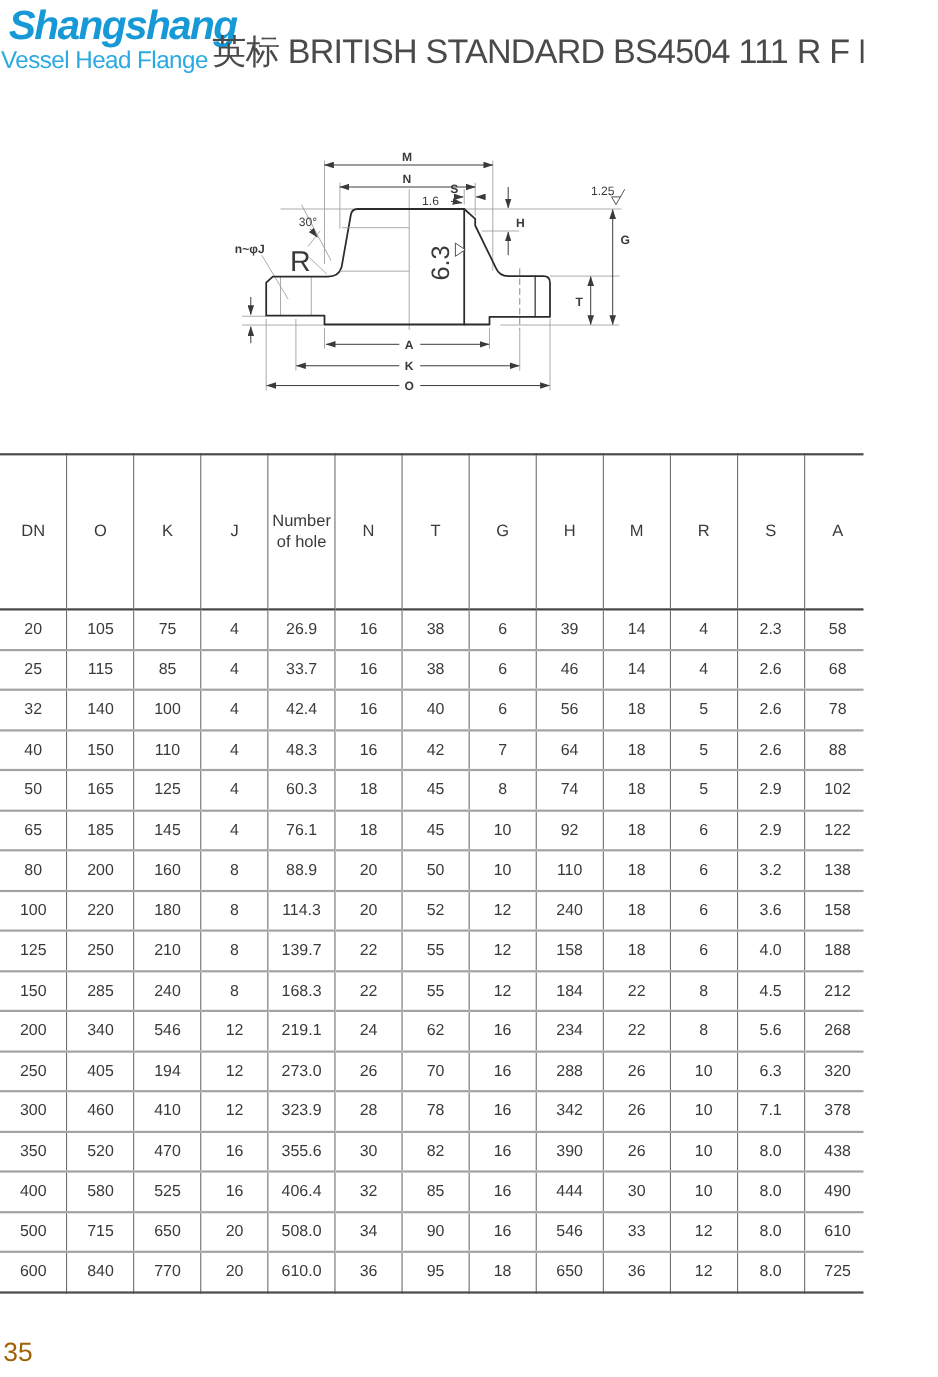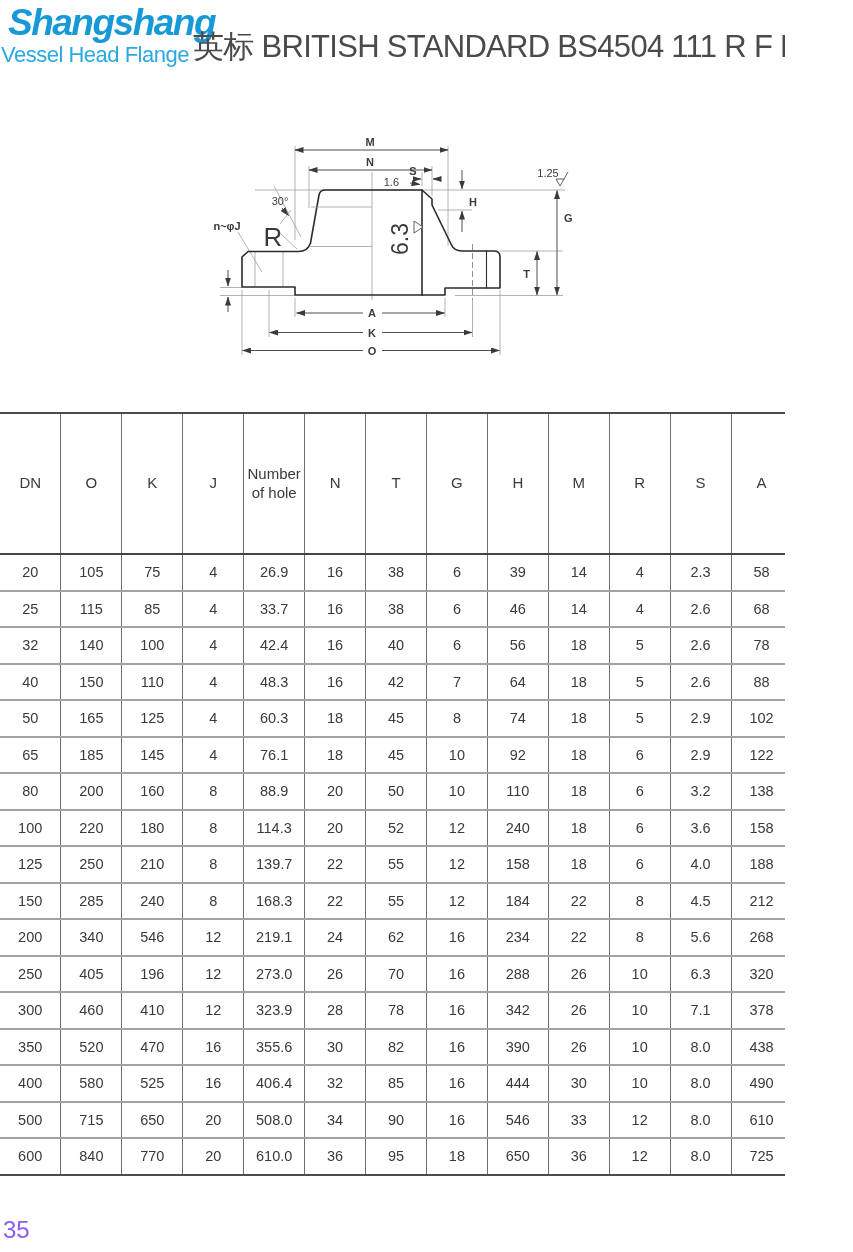--- a/index.html
+++ b/index.html
@@ -23,21 +23,21 @@
                 border-top:2px solid #4b4b4b; border-bottom:2px solid #4b4b4b;margin-top:40px; }
   .spec-table th, .spec-table td { border-left:1px solid #6e6e6e; border-right:1px solid #6e6e6e;
                 text-align:center; vertical-align:middle; color:#3a3a3a; font-weight:normal;
                 padding:0 1px; overflow:hidden; }
   .spec-table th:first-child, .spec-table td:first-child { border-left:none; }
   .spec-table th:last-child, .spec-table td:last-child { border-right:none; }
   .spec-table thead th { height:141px; font-size:15px; border-bottom:2px solid #454545; line-height:1.25; }
   .spec-table tbody td { height:36.5px; font-size:14.5px; border-bottom:2px solid #a2a2a2; }
   .spec-table tbody tr:last-child td { border-bottom:none; }
 
-  .page-number { position:absolute; left:3px; top:1216px; font-size:24px; color:#8b5cf6; }
+  .page-number { position:absolute; left:3px; top:1216px; font-size:24px; color:#a16207; }
 </style>
 </head>
 <body>
 
 <div id="page">
 
   <div class="logo1">Shangshang</div>
   <div class="logo2">Vessel Head Flange</div>
   <div class="title">英标 BRITISH STANDARD BS4504 111 R F PN 16</div>
 
@@ -328,21 +328,21 @@
           <td>234</td>
           <td>22</td>
           <td>8</td>
           <td>5.6</td>
           <td>268</td>
           <td>3</td>
         </tr>
         <tr>
           <td>250</td>
           <td>405</td>
-          <td>196</td>
+          <td>194</td>
           <td>12</td>
           <td>273.0</td>
           <td>26</td>
           <td>70</td>
           <td>16</td>
           <td>288</td>
           <td>26</td>
           <td>10</td>
           <td>6.3</td>
           <td>320</td>

